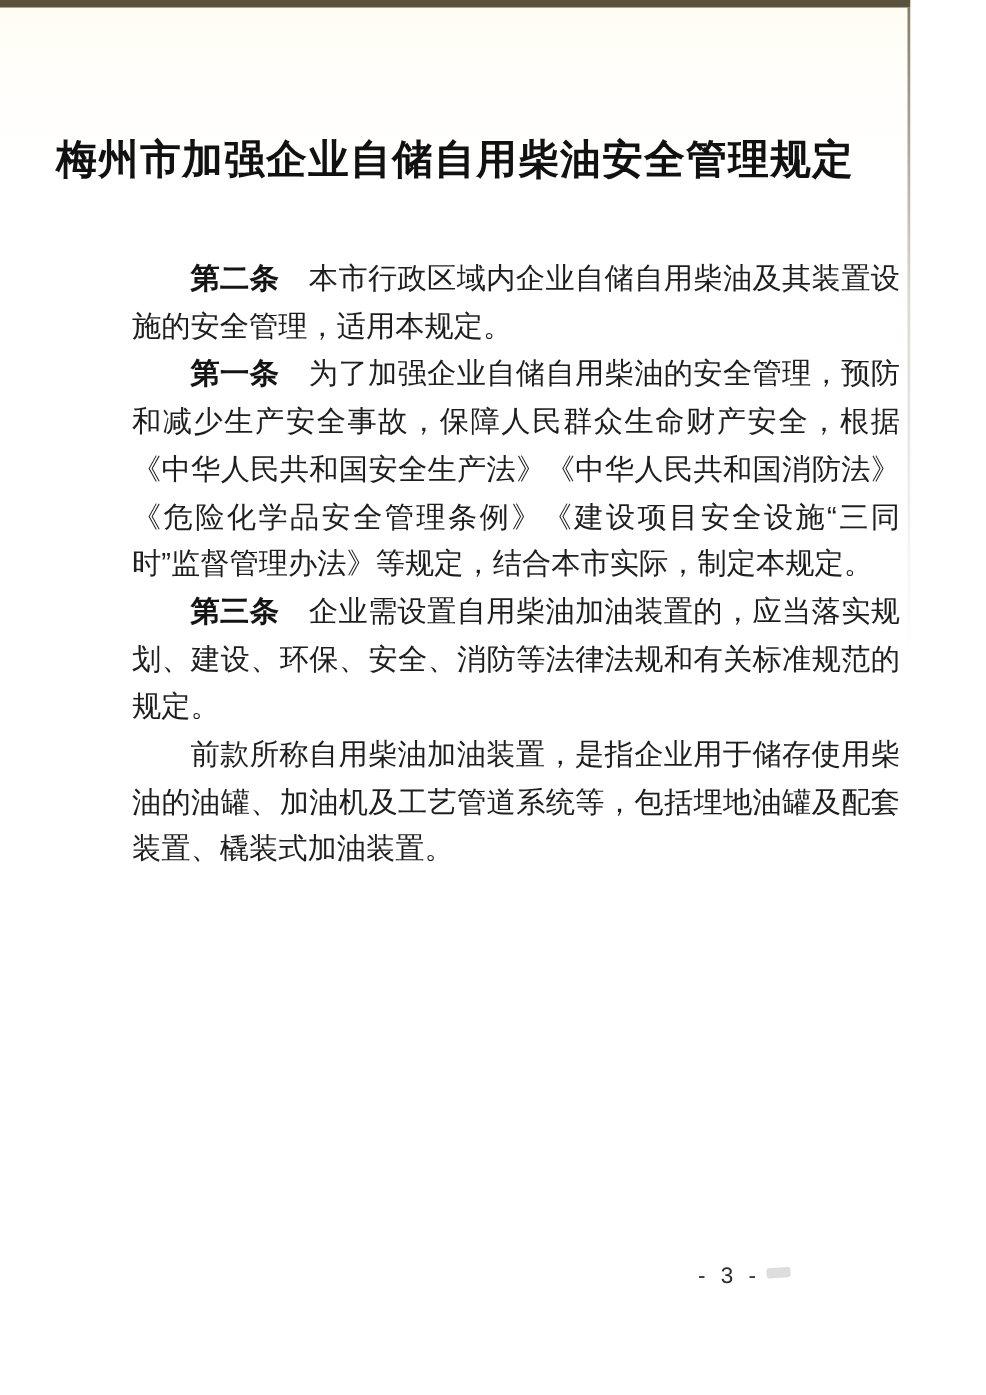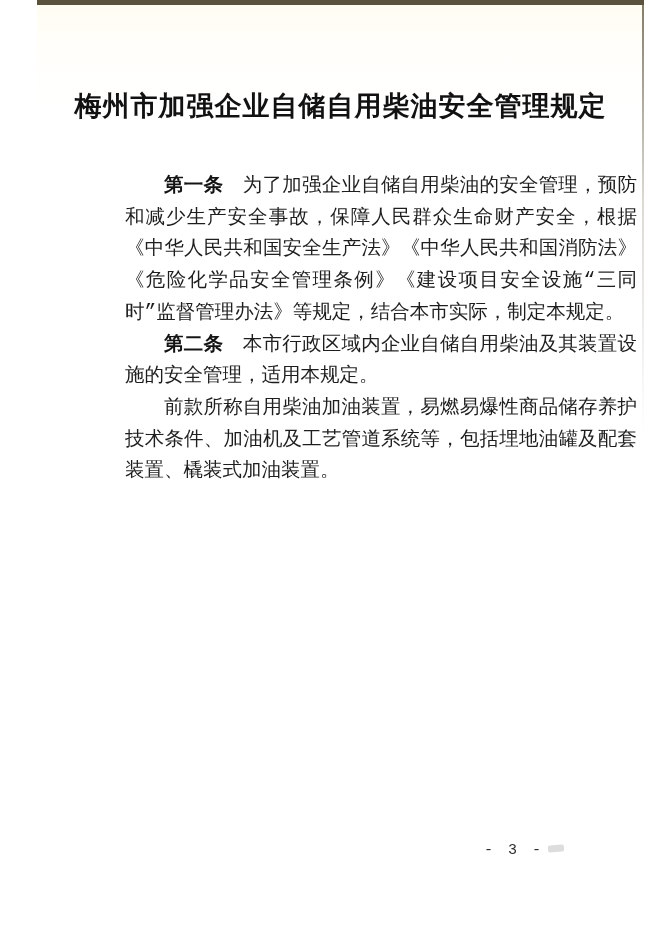--- a/index.html
+++ b/index.html
@@ -2,23 +2,22 @@
 <html><head>
 <meta charset="utf-8">
 <style>
   html, body { margin: 0; padding: 0; background: #ffffff; }
   .scan {
     position: relative;
     width: 607px;
     height: 930px;
     overflow: hidden;
     background: linear-gradient(180deg, #fffdf1 0px, #fffefb 55px, #ffffff 120px);
-    font-family: Liberation Mono, monospace;
+    font-family: Liberation Sans, sans-serif;
     color: #1c1c1c;
-    margin-left: 37px;
   }
   .top-bar {
     position: absolute;
     top: 0; left: 0;
     width: 100%; height: 5px;
     background: #5a523c;
   }
   .right-edge {
     position: absolute;
     top: 5px; right: 0;
@@ -72,21 +71,22 @@
 </head>
 <body>
 
 <div class="scan">
   <div class="top-bar"></div>
   <div class="right-edge"></div>
 
   <h1 class="doc-title">梅州市加强企业自储自用柴油安全管理规定</h1>
 
   <div class="content" id="paragraphs">
+      <p class="para"><b>第二条</b>　本市行政区域内企业自储自用柴油及其装置设施的安全管理，适用本规定。</p>
       <p class="para"><b>第一条</b>　为了加强企业自储自用柴油的安全管理，预防和减少生产安全事故，保障人民群众生命财产安全，根据《中华人民共和国安全生产法》《中华人民共和国消防法》《危险化学品安全管理条例》《建设项目安全设施“三同时”监督管理办法》等规定，结合本市实际，制定本规定。</p>
-      <p class="para"><b>第二条</b>　本市行政区域内企业自储自用柴油及其装置设施的安全管理，适用本规定。</p>
-      <p class="para">前款所称自用柴油加油装置，易燃易爆性商品储存养护技术条件、加油机及工艺管道系统等，包括埋地油罐及配套装置、橇装式加油装置。</p>
+      <p class="para"><b>第三条</b>　企业需设置自用柴油加油装置的，应当落实规划、建设、环保、安全、消防等法律法规和有关标准规范的规定。</p>
+      <p class="para">前款所称自用柴油加油装置，是指企业用于储存使用柴油的油罐、加油机及工艺管道系统等，包括埋地油罐及配套装置、橇装式加油装置。</p>
     </div>
 
   <div class="smudge"></div>
 
   <div class="page-num">- 3 -</div>
 </div>
 
 </body></html>

